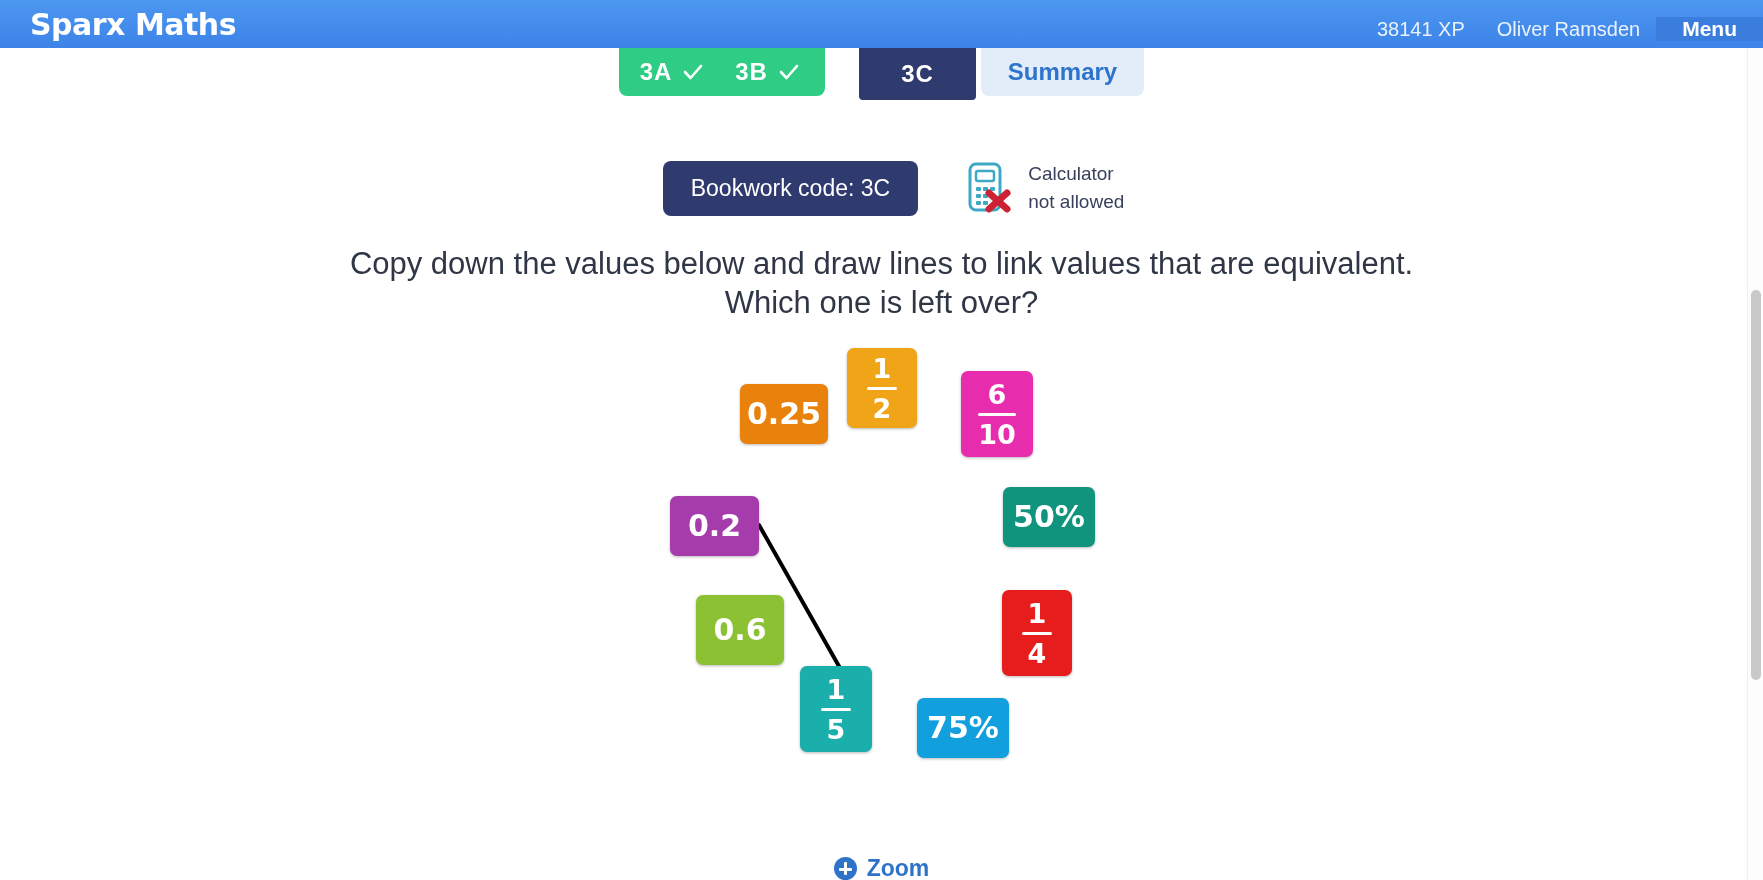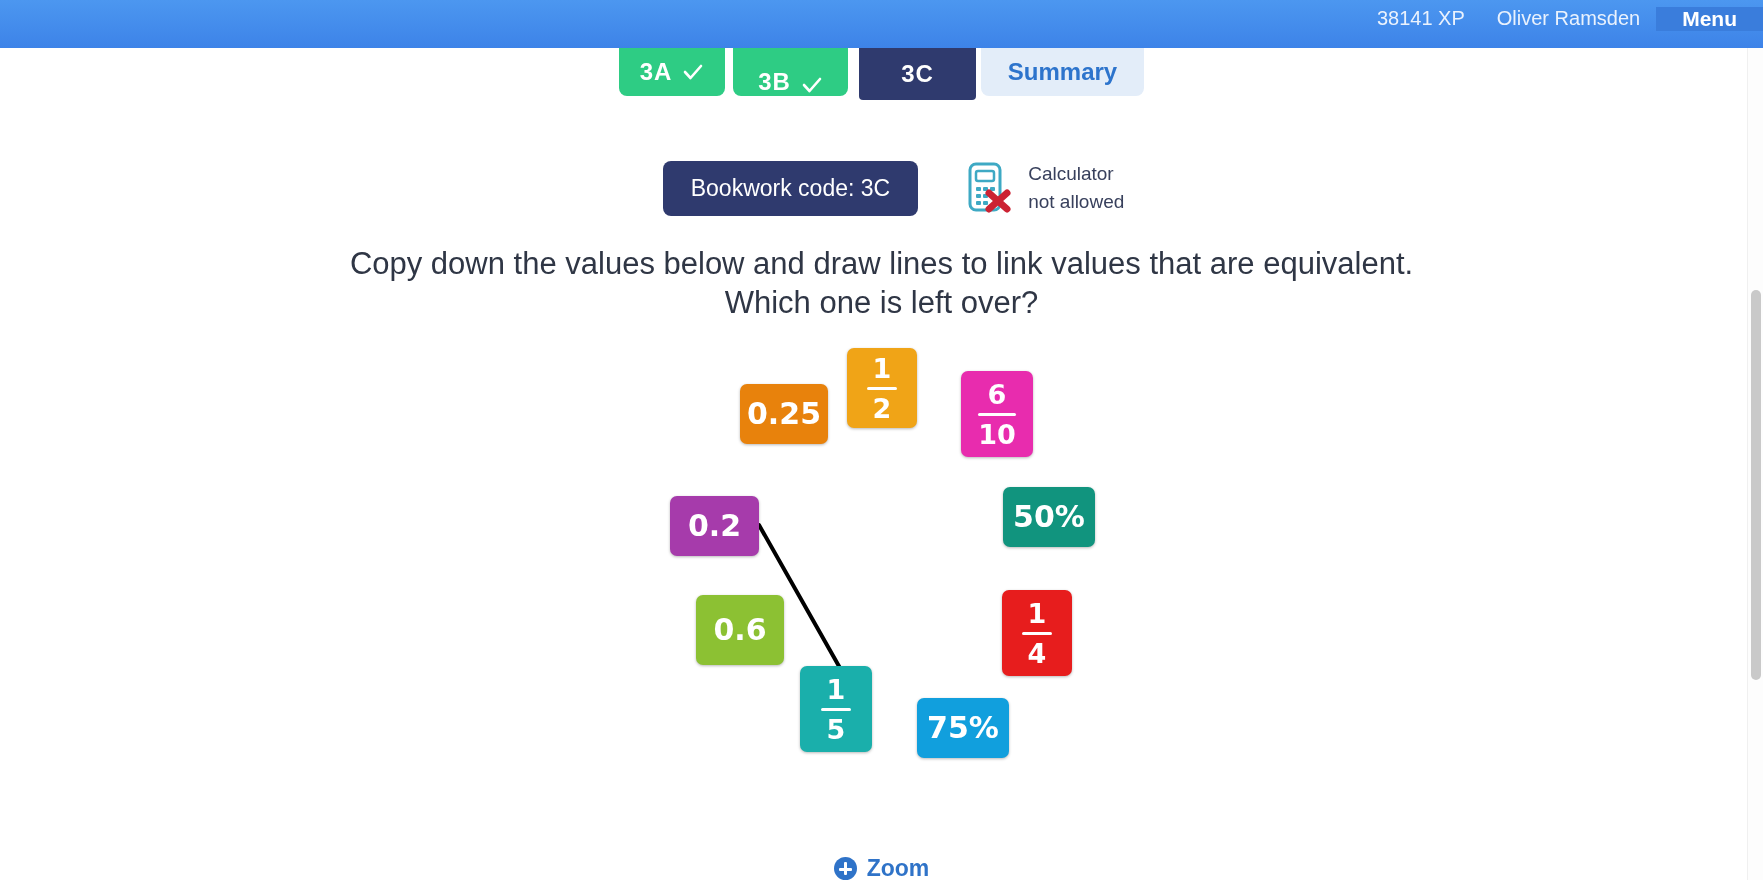--- a/index.html
+++ b/index.html
@@ -25,21 +25,21 @@
     color: #ffffff;
     font-size: 30px;
     font-weight: bold;
     letter-spacing: -0.5px;
     margin-left: 30px;
     font-family: "DejaVu Sans", sans-serif;
   }
   .header-right {
     margin-left: auto;
     display: flex;
-    align-items: flex-start;
+    align-items: flex-end;
     height: 34px;
   }
   .hdr-xp, .hdr-user {
     color: #eaf2fd;
     font-size: 20px;
     display: flex;
     align-items: center;
     padding: 0 16px;
     white-space: nowrap;
   }
@@ -240,37 +240,38 @@
     width: 10px;
     height: 390px;
     background: #c9c9c9;
     border-radius: 5px;
   }
 </style>
 </head>
 <body>
 
 <div class="header">
+  <div class="brand">Sparx Maths</div>
   <div class="header-right">
     <div class="hdr-xp">38141 XP</div>
     <div class="hdr-user">Oliver Ramsden</div>
     <div class="hdr-menu">Menu</div>
   </div>
 </div>
 
 <div class="tabs">
   <div class="tab tab-done" style="left:619px;width:106px;">
     <span>3A</span>
     <span class="tick">
       <svg width="22" height="22" viewBox="0 0 22 22">
           <path d="M3 11 L8.5 17 L19 5" fill="none" stroke="#ffffff" stroke-width="2.6" stroke-linecap="round" stroke-linejoin="round"></path>
         </svg>
     </span>
   </div>
-  <div class="tab tab-done" style="left:733px;width:115px;align-items:flex-end;">
+  <div class="tab tab-done" style="left:710px;width:115px;">
     <span>3B</span>
     <span class="tick">
       <svg width="22" height="22" viewBox="0 0 22 22">
           <path d="M3 11 L8.5 17 L19 5" fill="none" stroke="#ffffff" stroke-width="2.6" stroke-linecap="round" stroke-linejoin="round"></path>
         </svg>
     </span>
   </div>
   <div class="tab tab-active" style="left:859px;width:117px;">
     <span>3C</span>
   </div>

